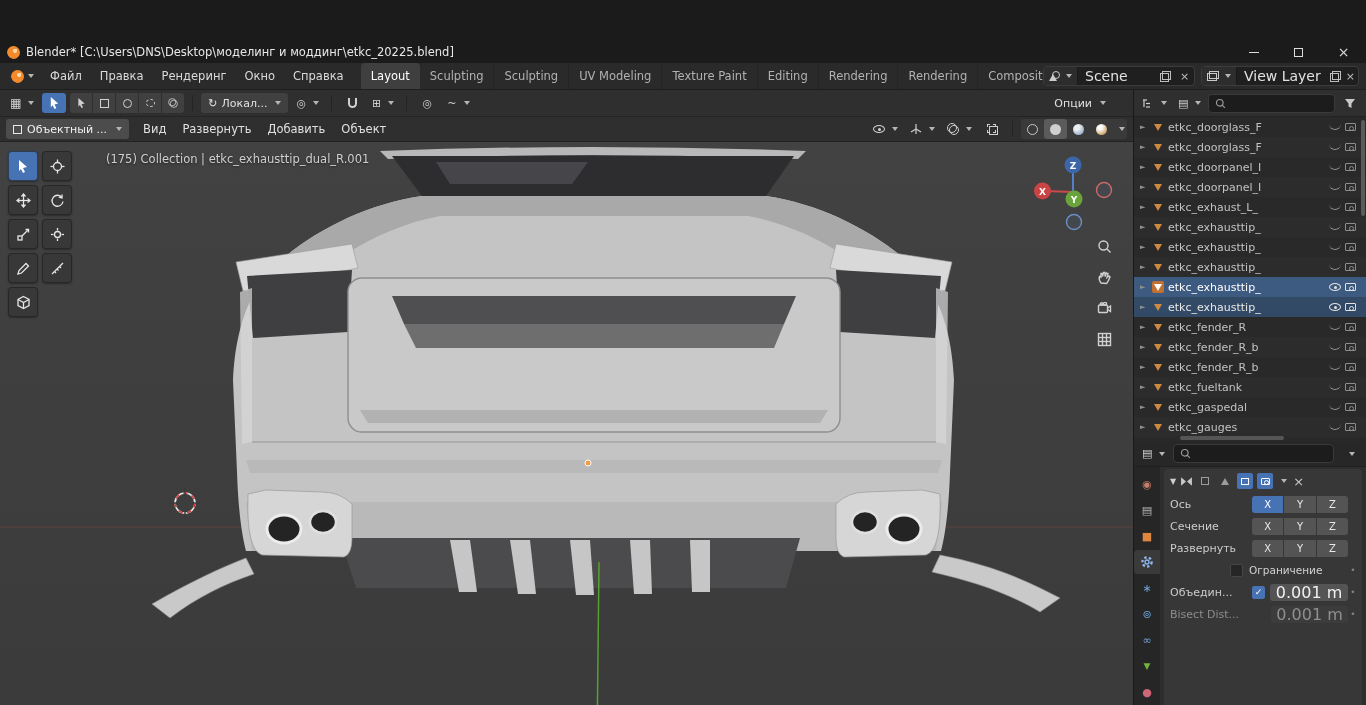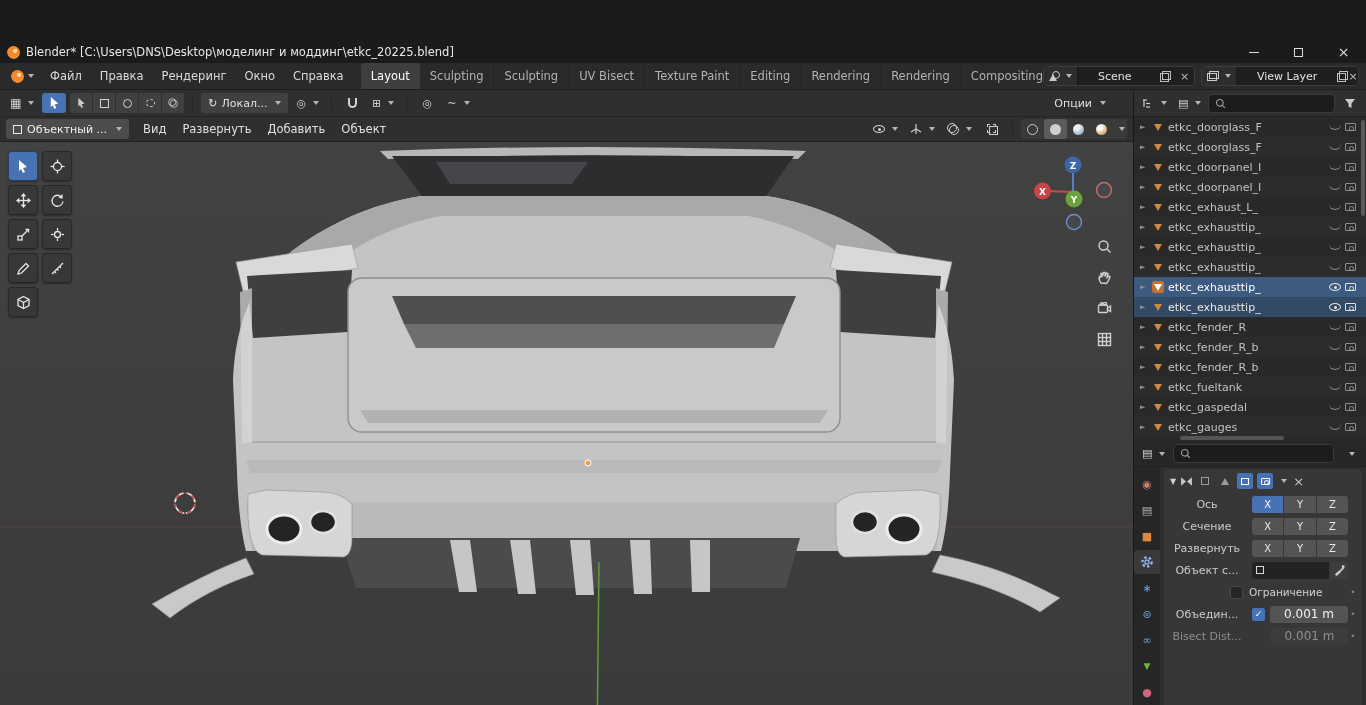--- a/index.html
+++ b/index.html
@@ -27,21 +27,21 @@
   .topbar{flex:0 0 27px;display:flex;align-items:center;background:var(--bg-top);border-bottom:1px solid #1e1e1e;padding:0 4px;}
   .mbtn{display:flex;align-items:center;height:100%;padding:0 7px;}
   .menu-item{height:100%;display:flex;align-items:center;padding:0 9px;color:#dadada;}
   .chev{display:inline-block;width:0;height:0;border-left:3px solid transparent;border-right:3px solid transparent;border-top:4px solid #b5b5b5;margin-left:4px;}
   .ws-tabs{display:flex;height:100%;margin-left:8px;overflow:hidden;}
   .ws-tab{display:flex;align-items:center;padding:0 10px;color:#b2b2b2;font-size:11.5px;white-space:nowrap;border-right:1px solid #242424;}
   .ws-tab.active{background:#3f3f3f;color:#fff;border-radius:4px 4px 0 0;border-right:none;}
   .topbar-right{margin-left:auto;display:flex;gap:6px;align-items:center;padding-right:3px;}
   .pill{display:flex;align-items:center;height:20px;background:var(--field);border:1px solid #3c3c3c;border-radius:4px;overflow:hidden;}
   .seg-browse{display:flex;align-items:center;gap:2px;height:100%;padding:0 5px;background:#2d2d2d;border-right:1px solid #191919;}
-  .seg-name{padding:0 20px;font-size:11px;color:#e2e2e2;flex:1;white-space:nowrap;}
+  .seg-name{padding:0 7px;font-size:14px;color:#e2e2e2;flex:1;white-space:nowrap;}
   .seg-btn{width:19px;height:100%;display:flex;align-items:center;justify-content:center;color:#bdbdbd;font-size:11px;}
   .scene-pill{width:152px;} .vl-pill{width:158px;}
 
   
   .i-sq{display:inline-block;width:9px;height:9px;border:1px solid currentColor;}
   .i-copy{position:relative;display:inline-block;width:11px;height:11px;color:#bdbdbd;}
   .i-copy::before{content:"";position:absolute;left:0;bottom:0;width:7px;height:7px;border:1px solid currentColor;}
   .i-copy::after{content:"";position:absolute;right:0;top:0;width:7px;height:7px;border:1px solid currentColor;}
   .i-scene{position:relative;display:inline-block;width:11px;height:10px;color:#c9c9c9;}
   .i-scene::before{content:"";position:absolute;left:0;bottom:0;border-left:4px solid transparent;border-right:4px solid transparent;border-bottom:7px solid currentColor;}
@@ -142,35 +142,35 @@
   .crumbs{height:26px;display:flex;align-items:center;gap:5px;padding:0 8px;font-size:11px;color:#d6d6d6;}
   .crumbs .spacer{flex:1;}
   .addmod{margin:4px 8px 6px;height:22px;background:#585858;border-radius:3px;display:flex;align-items:center;justify-content:center;font-size:11.5px;color:#f2f2f2;}
   .modpanel{margin:2px 4px 0;background:#373737;border-radius:4px;flex:1;}
   .mh{height:24px;display:flex;align-items:center;gap:4px;padding:0 6px;}
   .mh .tri{font-size:8px;color:#cfcfcf;}
   .mh-toggle{width:16px;height:16px;border-radius:2px;display:flex;align-items:center;justify-content:center;color:#9c9c9c;}
   .mh-toggle.on{background:var(--accent);color:#fff;}
   .mh .mh-x{margin-left:2px;color:#c9c9c9;font-size:13px;line-height:1;}
   .prow{height:22px;display:flex;align-items:center;padding:0 4px 0 6px;}
-  .plabel{flex:1;text-align:center;margin-right:8px;font-size:11px;color:#cccccc;white-space:nowrap;overflow:hidden;}
+  .plabel{flex:1;text-align:left;margin-right:8px;font-size:11px;color:#cccccc;white-space:nowrap;overflow:hidden;}
   .plabel.dim{color:#8d8d8d;}
   .pctl{width:96px;display:flex;align-items:center;}
   .pdot{width:10px;text-align:center;color:#808080;font-size:9px;}
   .xyz3{display:flex;gap:1px;width:96px;}
   .xyz{flex:1;height:17px;background:#545454;color:#e8e8e8;font-size:10px;display:flex;align-items:center;justify-content:center;border:none;font-family:inherit;}
   .xyz3 .xyz:first-child{border-radius:3px 0 0 3px;}
   .xyz3 .xyz:last-child{border-radius:0 3px 3px 0;}
   .xyz.on{background:var(--accent);color:#fff;}
   .objfield{flex:1;height:17px;background:#232323;border-radius:3px 0 0 3px;display:flex;align-items:center;gap:4px;padding:0 4px;color:#cfcfcf;}
   .dropper{width:18px;height:17px;background:#3d3d3d;border-radius:0 3px 3px 0;margin-left:1px;display:flex;align-items:center;justify-content:center;}
   .checkbox{width:13px;height:13px;border-radius:2px;background:#262626;border:1px solid #464646;display:flex;align-items:center;justify-content:center;font-size:9px;color:#fff;}
   .checkbox.on{background:var(--accent);border-color:var(--accent);}
   .chk-label{margin-left:6px;font-size:10.5px;color:#d2d2d2;white-space:nowrap;}
-  .valfield{height:17px;background:#545454;border-radius:3px;display:flex;align-items:center;justify-content:center;font-size:12px;color:#f0f0f0;}
+  .valfield{height:17px;background:#545454;border-radius:3px;display:flex;align-items:center;justify-content:center;font-size:16px;color:#f0f0f0;}
   .valfield.dis{background:#3c3c3c;color:#8f8f8f;}
   .sp18{width:19px;flex:0 0 19px;}
 </style>
 </head>
 <body>
 
 <div class="app">
 
   <div class="titlebar">
     <span class="blogo"></span>
@@ -195,21 +195,21 @@
     </div>
     <div class="menu-item">Файл</div>
     <div class="menu-item">Правка</div>
     <div class="menu-item">Рендеринг</div>
     <div class="menu-item">Окно</div>
     <div class="menu-item">Справка</div>
     <div class="ws-tabs">
       <div class="ws-tab active">Layout</div>
       <div class="ws-tab">Sculpting</div>
       <div class="ws-tab">Sculpting</div>
-      <div class="ws-tab">UV Bisect</div>
+      <div class="ws-tab">UV Modeling</div>
       <div class="ws-tab">Texture Paint</div>
       <div class="ws-tab">Editing</div>
       <div class="ws-tab">Rendering</div>
       <div class="ws-tab">Rendering</div>
       <div class="ws-tab">Compositing</div>
 
     </div>
     <div class="topbar-right">
       <div class="pill scene-pill">
         <span class="seg-browse">
@@ -404,20 +404,21 @@
             <g stroke="#3a3a3a" stroke-width="1.4">
               <line x1="185" y1="345" x2="185" y2="354"></line>
                 <line x1="185" y1="368" x2="185" y2="377"></line>
               <line x1="169" y1="361" x2="178" y2="361"></line>
                 <line x1="192" y1="361" x2="201" y2="361"></line>
             </g>
           </g>
         </svg>
 
         <div class="view-label">
+          <div class="sub">(175) Collection | etkc_exhausttip_dual_R.001</div>
         </div>
 
         <div class="tools">
           <div class="tool active">
               <svg width="14" height="15" viewBox="0 0 14 15">
                 <path d="M3,1 L11,8 L7,9 L9,13 L7,14 L5,10 L3,12 Z" fill="#fff" stroke="none"></path>
               </svg>
             </div>
           <div class="tool">
               <svg width="15" height="15" viewBox="0 0 15 15">
@@ -856,36 +857,20 @@
                 <div class="pctl">
                     <div class="xyz3">
                   <button class="xyz">X</button>
                   <button class="xyz">Y</button>
                   <button class="xyz">Z</button>
                 </div>
                   </div>
                 <span class="pdot"></span>
               </div>
               <div class="prow">
-                <span class="plabel">Объект с...</span>
-                <div class="pctl">
-                  <div class="objfield">
-                      <span class="i-sq" style="width:8px;height:8px;color:#d8d8d8"></span>
-                    </div>
-                  <div class="dropper">
-                    <svg width="12" height="12" viewBox="0 0 13 13">
-                        <path d="M2,11.5 L6.5,7 L8.5,9 L4,13" fill="#cfcfcf"></path>
-                        <line x1="7.5" y1="8" x2="11.5" y2="4" stroke="#cfcfcf" stroke-width="2"></line>
-                        <circle cx="11" cy="3" r="1.6" fill="#cfcfcf"></circle>
-                      </svg>
-                  </div>
-                </div>
-                <span class="pdot"></span>
-              </div>
-              <div class="prow">
                 <span class="plabel"></span>
                 <div class="pctl" style="width:118px">
                   <span class="checkbox"></span>
                   <span class="chk-label">Ограничение</span>
                 </div>
                 <span class="pdot">•</span>
               </div>
               <div class="prow">
                 <span class="plabel">Объедин...</span>
                 <div class="pctl">

